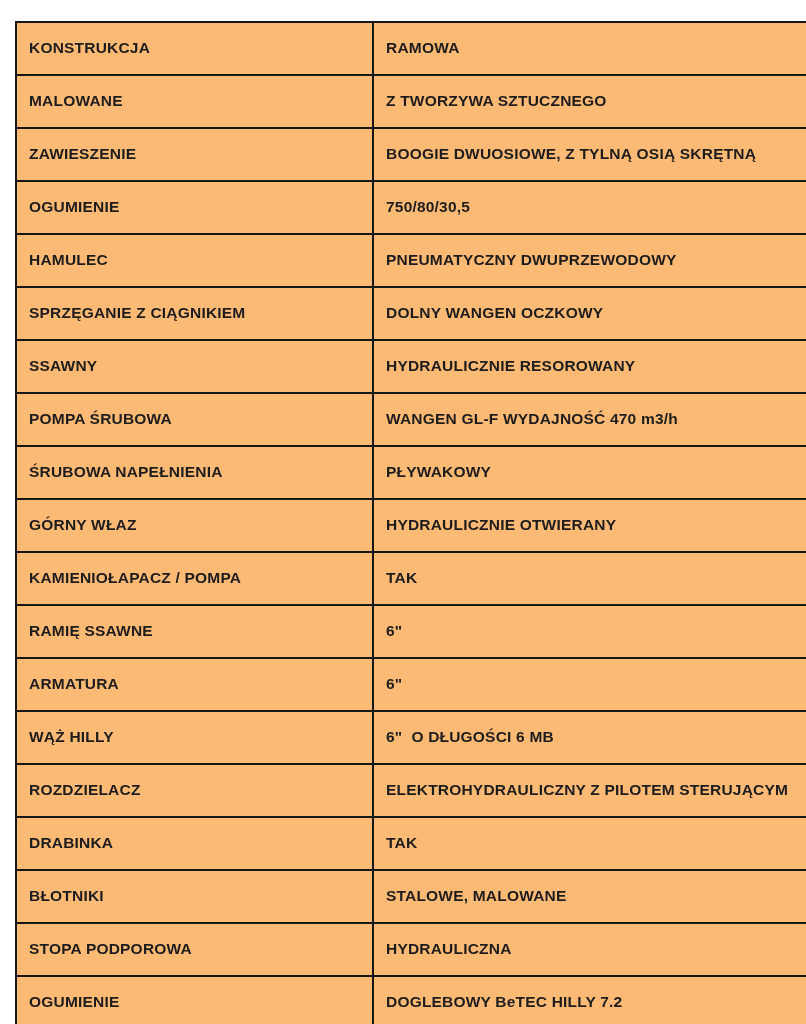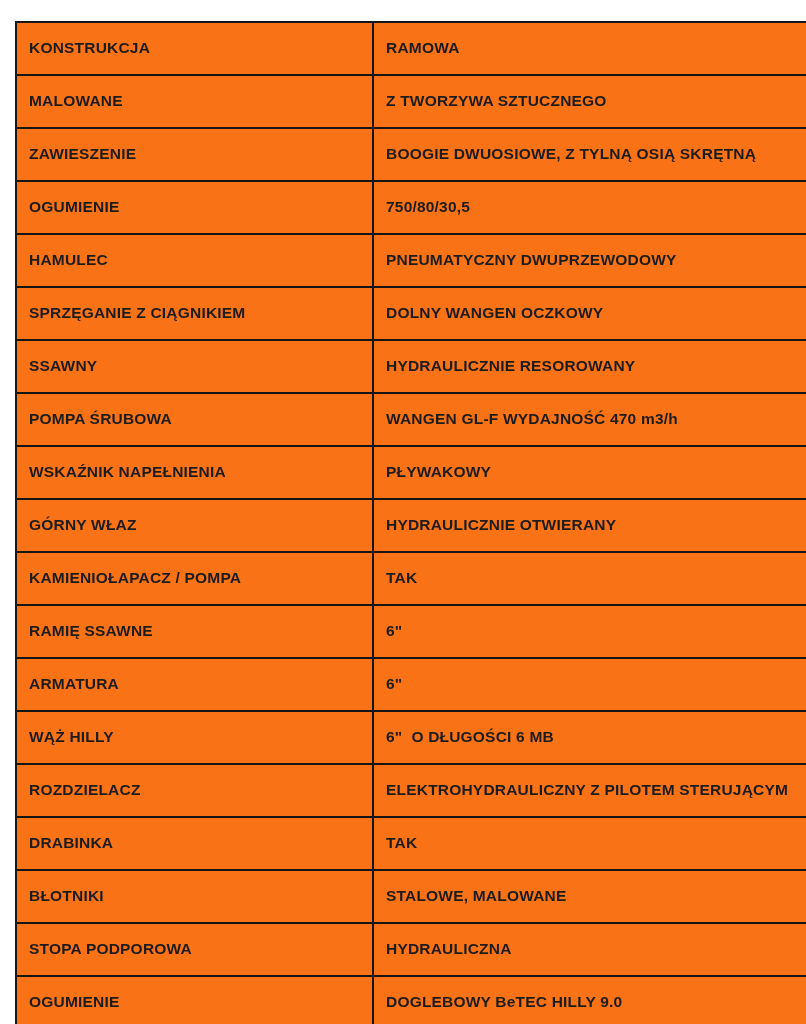--- a/index.html
+++ b/index.html
@@ -23,21 +23,21 @@
     top: 21px;
     border-collapse: collapse;
     table-layout: fixed;
     width: 779px;
   }
   table.spec td {
     border: 2.5px solid #161616;
     height: 51px;
     vertical-align: middle;
     padding: 0 10px 0 12px;
-    background: #f97316;
+    background: #fdba74;
   }
   table.spec td.col-label { width: 333px; }
   table.spec td.col-value { width: 446px; }
   .cell-text {
     font-weight: 700;
     font-size: 15.5px;
     line-height: 1.2;
     color: #1c1c1c;
     letter-spacing: 0.2px;
     white-space: pre-wrap;
@@ -116,21 +116,21 @@
     <td class="col-label">
       <span class="cell-text">POMPA ŚRUBOWA</span>
     </td>
     <td class="col-value">
       <span class="cell-text">WANGEN GL-F WYDAJNOŚĆ 470 m3/h</span>
     </td>
   </tr>
 
   <tr>
     <td class="col-label">
-      <span class="cell-text">WSKAŹNIK NAPEŁNIENIA</span>
+      <span class="cell-text">ŚRUBOWA NAPEŁNIENIA</span>
     </td>
     <td class="col-value">
       <span class="cell-text">PŁYWAKOWY</span>
     </td>
   </tr>
 
   <tr>
     <td class="col-label">
       <span class="cell-text">GÓRNY WŁAZ</span>
     </td>
@@ -209,18 +209,18 @@
     <td class="col-value">
       <span class="cell-text">HYDRAULICZNA</span>
     </td>
   </tr>
 
   <tr>
     <td class="col-label">
       <span class="cell-text">OGUMIENIE</span>
     </td>
     <td class="col-value">
-      <span class="cell-text">DOGLEBOWY BeTEC HILLY 9.0</span>
+      <span class="cell-text">DOGLEBOWY BeTEC HILLY 7.2</span>
     </td>
   </tr>
 </tbody>
   </table>
 </div>
 
 </body></html>

